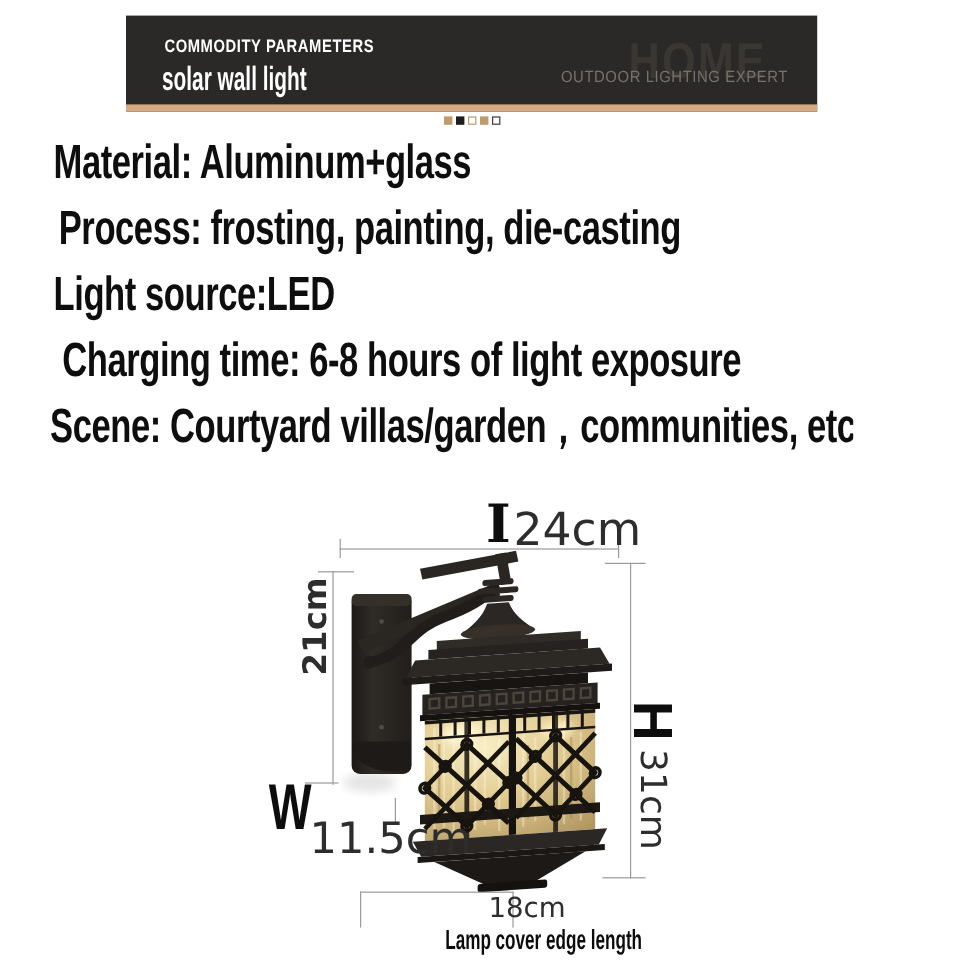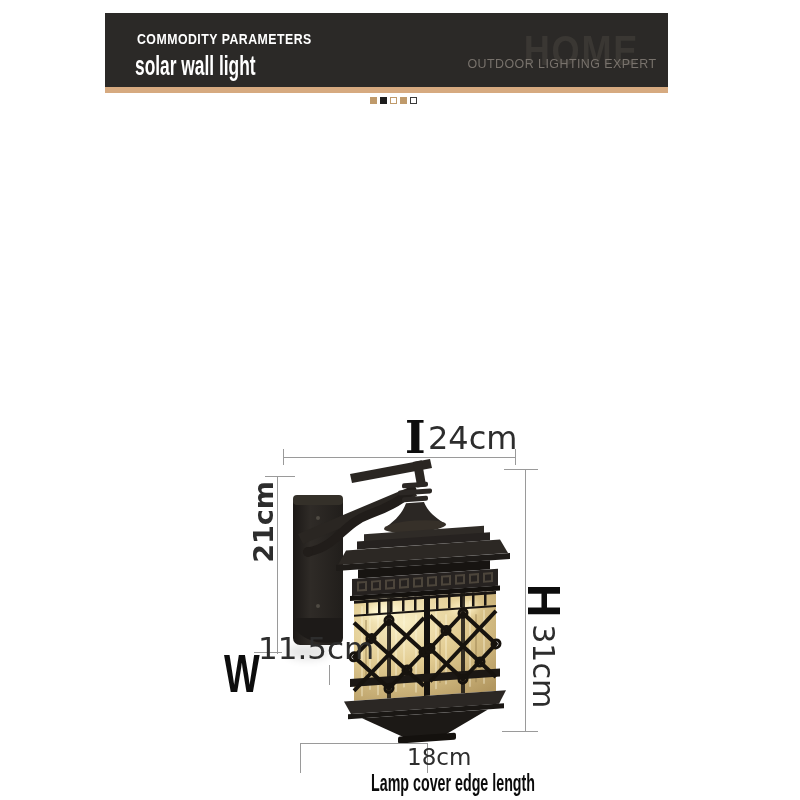--- a/index.html
+++ b/index.html
@@ -1,17 +1,17 @@
 <!DOCTYPE html>
 <html style="--banner-bg: #2b2927; --banner-accent: #d6aa80; --banner-text: #ffffff; --watermark: #3a3733; --watermark-sub: #78726c; --spec-text: #0e0e0e; --dim-line: #9a9a9a; --dim-text: #2d2d2d; --dim-marker: #0d0d0d; --lamp-frame: #262220; --lamp-glass: #e2cc92;"><head>
 <meta charset="utf-8">
 <style>
   html,body{margin:0;padding:0;background:#fff;}
   .stage{position:relative;width:668px;height:800px;background:#fff;overflow:hidden;
-         font-family:"Liberation Sans",sans-serif;color:#0e0e0e;}
+         font-family:"Liberation Sans",sans-serif;color:#0e0e0e;padding-left:43px;}
 
   
   .banner{position:absolute;left:105px;top:13px;width:576px;height:74px;
           background:var(--banner-bg);border-bottom:6px solid var(--banner-accent);}
   .banner-title{position:absolute;left:32px;top:17px;color:var(--banner-text);
           font-weight:700;font-size:15px;letter-spacing:.6px;white-space:nowrap;
           transform:scaleX(.82);transform-origin:0 0;}
   .banner-subtitle{position:absolute;left:30px;top:37px;color:var(--banner-text);
           font-weight:700;font-size:28px;white-space:nowrap;
           transform:scaleX(.62);transform-origin:0 0;}
@@ -32,23 +32,23 @@
   .spec-line:nth-child(1){padding-left:62px;}
   .spec-line:nth-child(2){padding-left:68px;}
   .spec-line:nth-child(3){padding-left:62px;}
   .spec-line:nth-child(4){padding-left:72px;}
   .spec-line:nth-child(5){padding-left:58px;}
 
   
   .lamp{position:absolute;left:278px;top:446px;width:240px;height:305px;}
   .dim{position:absolute;background:var(--dim-line);}
   .dim-num{position:absolute;font-family:"DejaVu Sans",sans-serif;color:var(--dim-text);white-space:nowrap;}
-  .num-24{left:428px;top:419px;font-size:32px;}
+  .num-24{left:428px;top:419px;font-size:38px;}
   .num-18{left:407px;top:744px;font-size:23px;}
-  .num-115{left:258px;top:630px;font-size:31px;text-align:center;}
+  .num-115{left:258px;top:679px;font-size:36px;text-align:center;}
   .marker{position:absolute;color:var(--dim-marker);font-weight:700;white-space:nowrap;}
   .marker-i{left:405px;top:412px;font-family:"DejaVu Serif",serif;font-size:44px;}
   .marker-w{left:224px;top:642px;font-size:54px;transform:scaleX(.7);transform-origin:0 0;}
   .rot-left{position:absolute;left:218px;top:506px;width:92px;height:32px;
           transform:rotate(-90deg);text-align:center;
           font-family:"DejaVu Sans",sans-serif;font-weight:700;font-size:27px;color:var(--dim-text);}
   .rot-right{position:absolute;left:464px;top:640px;width:160px;height:48px;
           transform:rotate(90deg);display:flex;align-items:center;justify-content:flex-start;gap:7px;}
   .rot-right .h-mark{font-weight:700;font-size:46px;color:var(--dim-marker);line-height:1;}
   .rot-right .h-val{font-family:"DejaVu Sans",sans-serif;font-size:30px;color:var(--dim-text);}
@@ -68,20 +68,27 @@
   </header>
 
   <div class="dots">
       <span class="dot" style="background: rgb(191, 154, 107);"></span>
       <span class="dot" style="background: rgb(29, 29, 29);"></span>
       <span class="dot" style="border: 1.5px solid rgb(191, 154, 107);"></span>
       <span class="dot" style="background: rgb(191, 154, 107);"></span>
       <span class="dot" style="border: 1.5px solid rgb(58, 58, 58);"></span>
     </div>
 
+  <section class="specs">
+    <div class="spec-line">Material: Aluminum+glass</div>
+    <div class="spec-line">Process: frosting, painting, die-casting</div>
+    <div class="spec-line">Light source:LED</div>
+    <div class="spec-line">Charging time: 6-8 hours of light exposure</div>
+    <div class="spec-line">Scene: Courtyard villas/garden，communities, etc</div>
+  </section>
 
   <figure style="margin:0;">
 
     <svg class="lamp" viewBox="0 0 240 305" aria-hidden="true">
       <defs>
         <linearGradient id="plateG" x1="0" y1="0" x2="1" y2="0">
           <stop offset="0" stop-color="#1b1816"></stop>
             <stop offset=".35" stop-color="#2f2b27"></stop>
             <stop offset="1" stop-color="#211e1b"></stop>
         </linearGradient>

